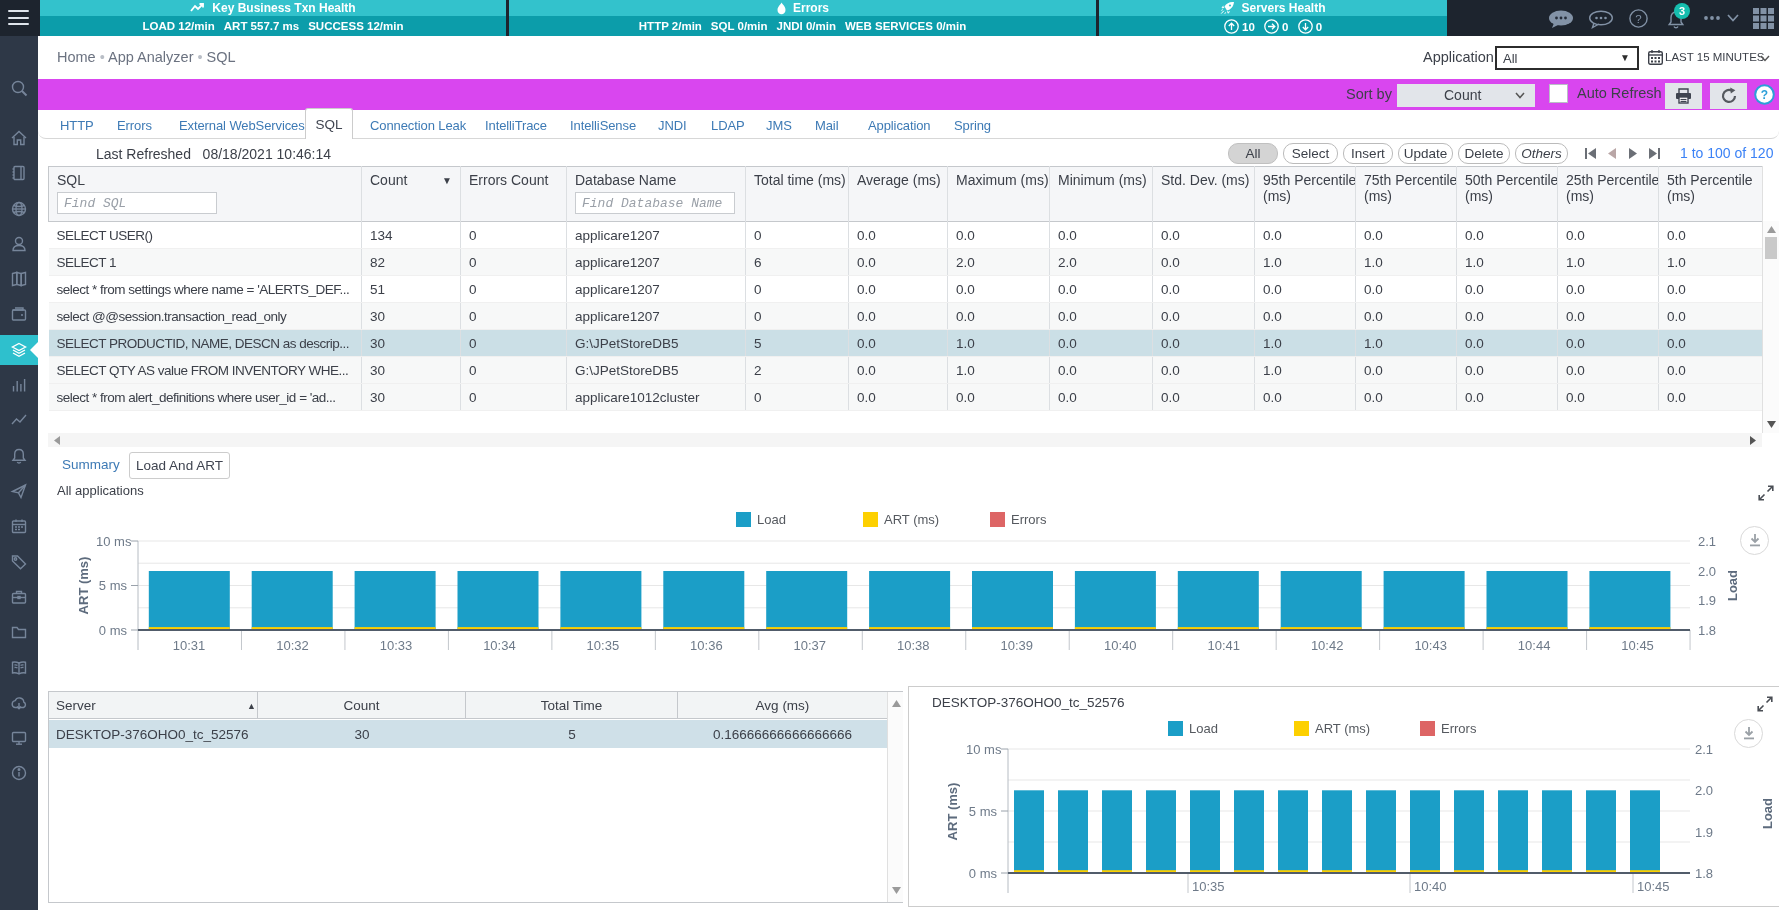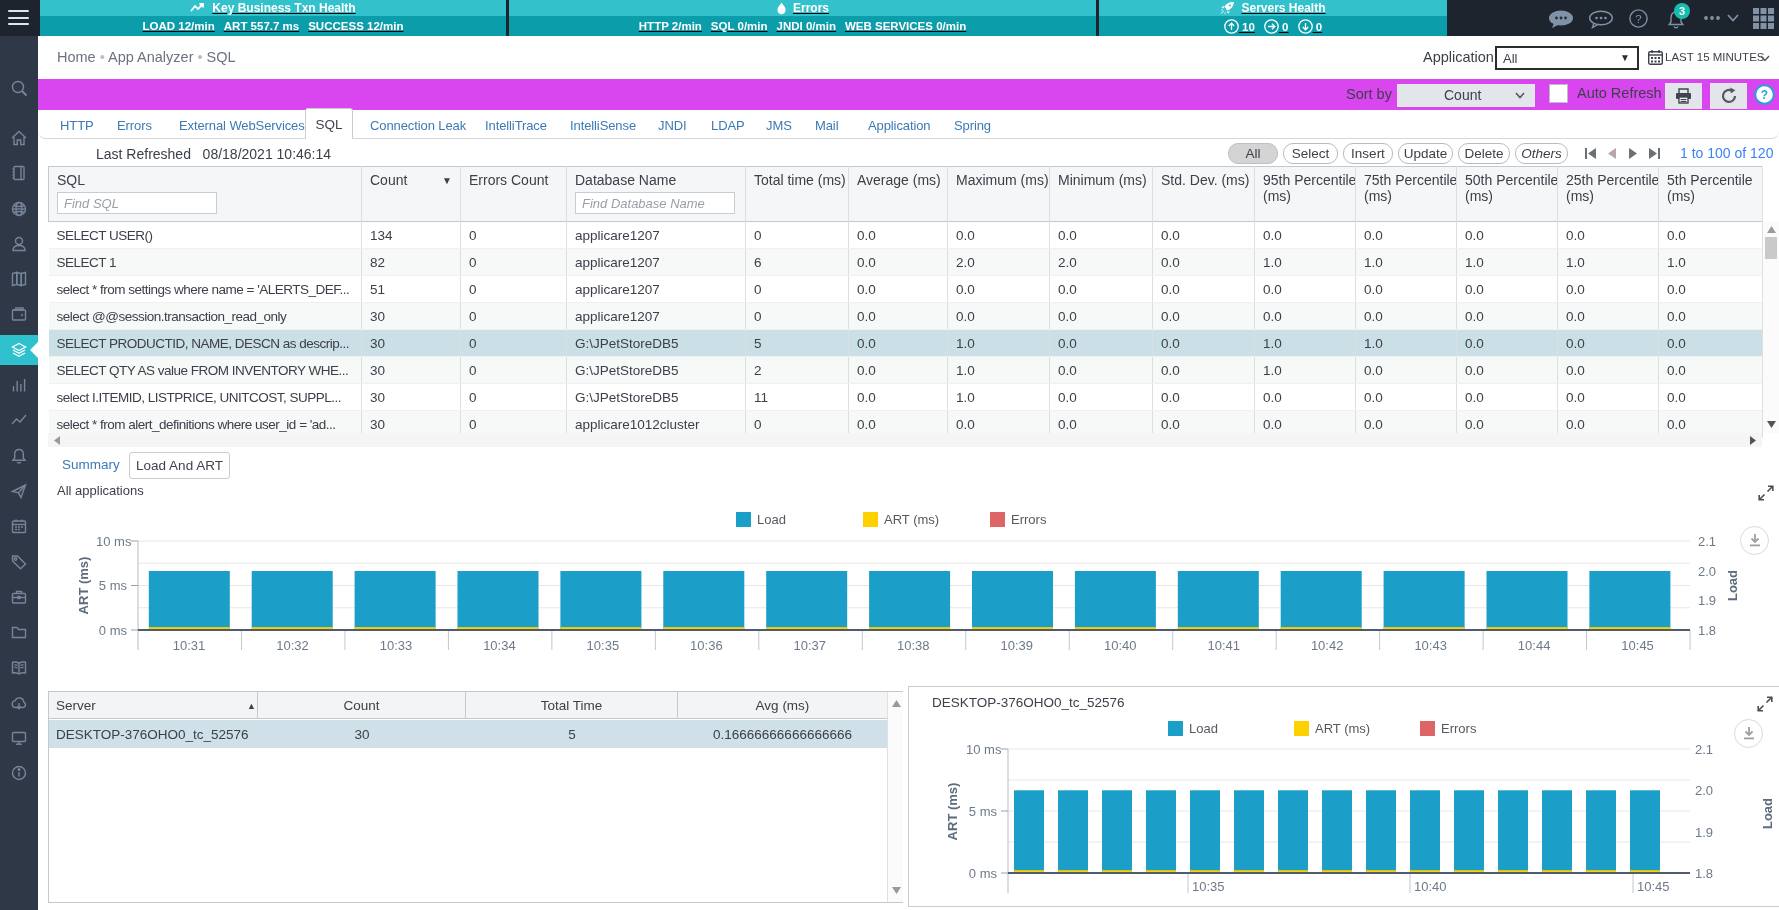--- a/index.html
+++ b/index.html
@@ -3,21 +3,21 @@
 <meta charset="utf-8">
 <style>
 * { margin:0; padding:0; box-sizing:border-box; }
 html,body { width:1779px; height:910px; overflow:hidden; background:#fff;
   font-family:"Liberation Sans", sans-serif; }
 #page { position:relative; width:1779px; height:910px; }
 .abs { position:absolute; white-space:nowrap; }
 
 
 #topbar { position:absolute; left:0; top:0; width:1779px; height:36px; background:#1d242e; }
-.panel { position:absolute; top:0; height:36px;text-decoration:underline; }
+.panel { position:absolute; top:0; height:36px; }
 .ptitle { height:16px; background:#33c2cc; color:#fff; font-size:12px; font-weight:bold;
   display:flex; align-items:center; justify-content:center; gap:6px; }
 .pval { height:20px; background:#0c9daa; color:#fff; font-size:11.5px; font-weight:bold;
   display:flex; align-items:center; justify-content:center; gap:9px; }
 #burger { position:absolute; left:8px; top:10px; width:21px; }
 #burger div { height:2px; background:#dfe5ec; margin-bottom:4.5px; border-radius:1px; }
 
 
 #sidebar { position:absolute; left:0; top:36px; width:38px; height:874px; background:#2e3847; }
 .sic { position:absolute; left:10px; }
@@ -40,21 +40,21 @@
 table.main th, table.main td { border-right:1px solid #dcdfe2; padding:0 8px; font-weight:normal;
   text-align:left; white-space:nowrap; overflow:hidden; }
 table.main thead th { background:#f5f6f8; vertical-align:top; padding-top:5px; font-size:14px; color:#3c4049; }
 table.main thead tr { border:1px solid #c5c8cc; }
 table.main td { height:27px; border-bottom:1px solid #f0f0f0; }
 table.main td:first-child { letter-spacing:-0.5px; }
 tr.odd td { background:#fff; }
 tr.even td { background:#f7f8f8; }
 tr.hl td { background:#cbdfe6; }
 .fin { margin-top:4px; width:calc(100% - 2px); height:22px; border:1px solid #c9ccd0; font-style:italic;
-  color:#9aa0a8; font-size:13px; padding-left:6px; font-family:Liberation Sans, sans-serif; background:#fff; }
+  color:#9aa0a8; font-size:13px; padding-left:6px; font-family:Liberation Mono, monospace; background:#fff; }
 
 
 .sbv { position:absolute; background:#fbfbfb; border-left:1px solid #e0e0e0; }
 .sbh { position:absolute; background:#f5f5f5; }
 .thumb { position:absolute; background:#c9c9c9; }
 
 
 .pill { position:absolute; top:143px; height:21px; border:1px solid #bbb; border-radius:10px;
   background:#fff; font-size:13.5px; color:#3c4049; display:flex; align-items:center; justify-content:center; }
 .pill.on { background:#d4d4d4; border-color:#c0c0c0; }
@@ -506,36 +506,20 @@
             <td>SELECT QTY AS value FROM INVENTORY WHE...</td>
             <td>30</td>
             <td>0</td>
             <td>G:\JPetStoreDB5</td>
             <td>2</td>
             <td>0.0</td>
             <td>1.0</td>
             <td>0.0</td>
             <td>0.0</td>
             <td>1.0</td>
-            <td>0.0</td>
-            <td>0.0</td>
-            <td>0.0</td>
-            <td>0.0</td>
-          </tr>
-          <tr class="odd">
-            <td>select I.ITEMID, LISTPRICE, UNITCOST, SUPPL...</td>
-            <td>30</td>
-            <td>0</td>
-            <td>G:\JPetStoreDB5</td>
-            <td>11</td>
-            <td>0.0</td>
-            <td>1.0</td>
-            <td>0.0</td>
-            <td>0.0</td>
-            <td>0.0</td>
             <td>0.0</td>
             <td>0.0</td>
             <td>0.0</td>
             <td>0.0</td>
           </tr>
           <tr class="even">
             <td>select * from alert_definitions where user_id = 'ad...</td>
             <td>30</td>
             <td>0</td>
             <td>applicare1012cluster</td>

